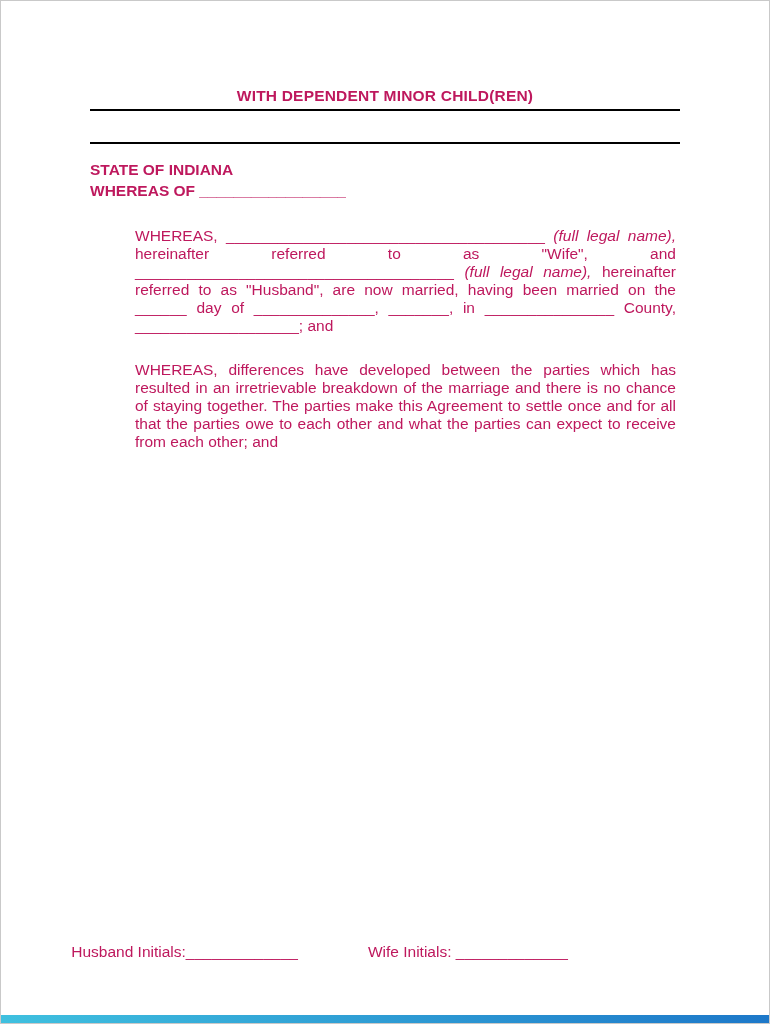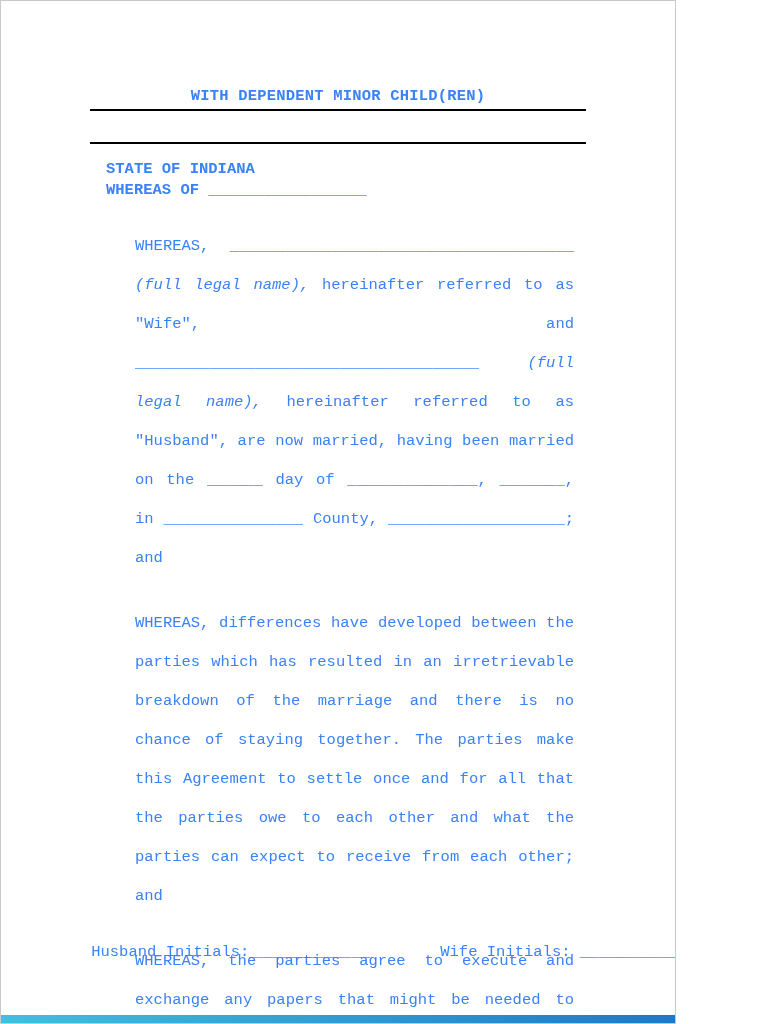--- a/index.html
+++ b/index.html
@@ -1,24 +1,24 @@
 <!DOCTYPE html>
 <html style="--bar-left: #3fc0df; --bar-right: #1d78c9;"><head>
 <meta charset="utf-8">
 <style>
   html, body { margin: 0; padding: 0; background: #ffffff; }
   .page {
     position: relative;
-    width: 676px;
+    width: 770px;
     height: 1024px;
     box-sizing: border-box;
     background: #ffffff;
     border: 1px solid #c9c9c9;
-    font-family: Liberation Mono, monospace;
-    color: #3b82f6;
+    font-family: Liberation Sans, sans-serif;
+    color: #be185d;
     overflow: hidden;
   }
   .content {
     padding: 86px 89px 0 89px;
   }
   .title-bar {
     font-weight: bold;
     font-size: 15.5px;
     text-align: center;
     letter-spacing: 0.2px;
@@ -32,32 +32,31 @@
     line-height: 18.8px;
     text-align: justify;
   }
   .rule {
     border: 0;
     border-top: 2px solid #000;
     margin: 31px 0 0 0;
   }
   .state-block {
     margin-top: 15px;
-    margin-left: 16px;
   }
   .state-line {
     font-weight: bold;
     font-size: 15.5px;
     line-height: 21px;
     white-space: pre-wrap;
   }
   .body-para {
-    margin: 26px 12px 0 45px;
+    margin: 26px 4px 0 45px;
     font-size: 15.5px;
-    line-height: 39px;
+    line-height: 18px;
     text-align: justify;
   }
   .body-para .italic { font-style: italic; }
   .footer {
     position: absolute;
     left: 53px;
     bottom: 44px;
     font-size: 15.5px;
     white-space: pre;
   }
@@ -84,21 +83,20 @@
       <div class="state-line">STATE OF INDIANA</div>
       <div class="state-line">WHEREAS OF _________________</div>
     </div>
 
     <p class="body-para"><span>WHEREAS, </span><span>_____________________________________ </span><span class="italic">(full legal name),</span><span> hereinafter referred to as "Wife", and </span><span>_____________________________________ </span><span class="italic">(full legal name),</span><span> hereinafter referred to as "Husband", are now married, having been married on the ______ day of ______________, _______, in _______________ County, ___________________; and</span></p>
 
 
     <p class="body-para"><span>WHEREAS, differences have developed between the parties which has resulted in an irretrievable breakdown of the marriage and there is no chance of staying together.  The parties make this Agreement to settle once and for all that the parties owe to each other and what the parties can expect to receive from each other; and</span></p>
 
 
-    <p class="body-para"><span>WHEREAS, the parties agree to execute and exchange any papers that might be needed to complete this Agreement, including deeds, title certificates, bills of sale, etc.; and</span></p>
   </div>
 
   <div class="footer">
     <span class="husband-part">Husband Initials:_____________</span><span class="wife-part">Wife Initials: _____________</span>
   </div>
 
   <div class="bottom-bar"></div>
 </div>
 
 </body></html>

